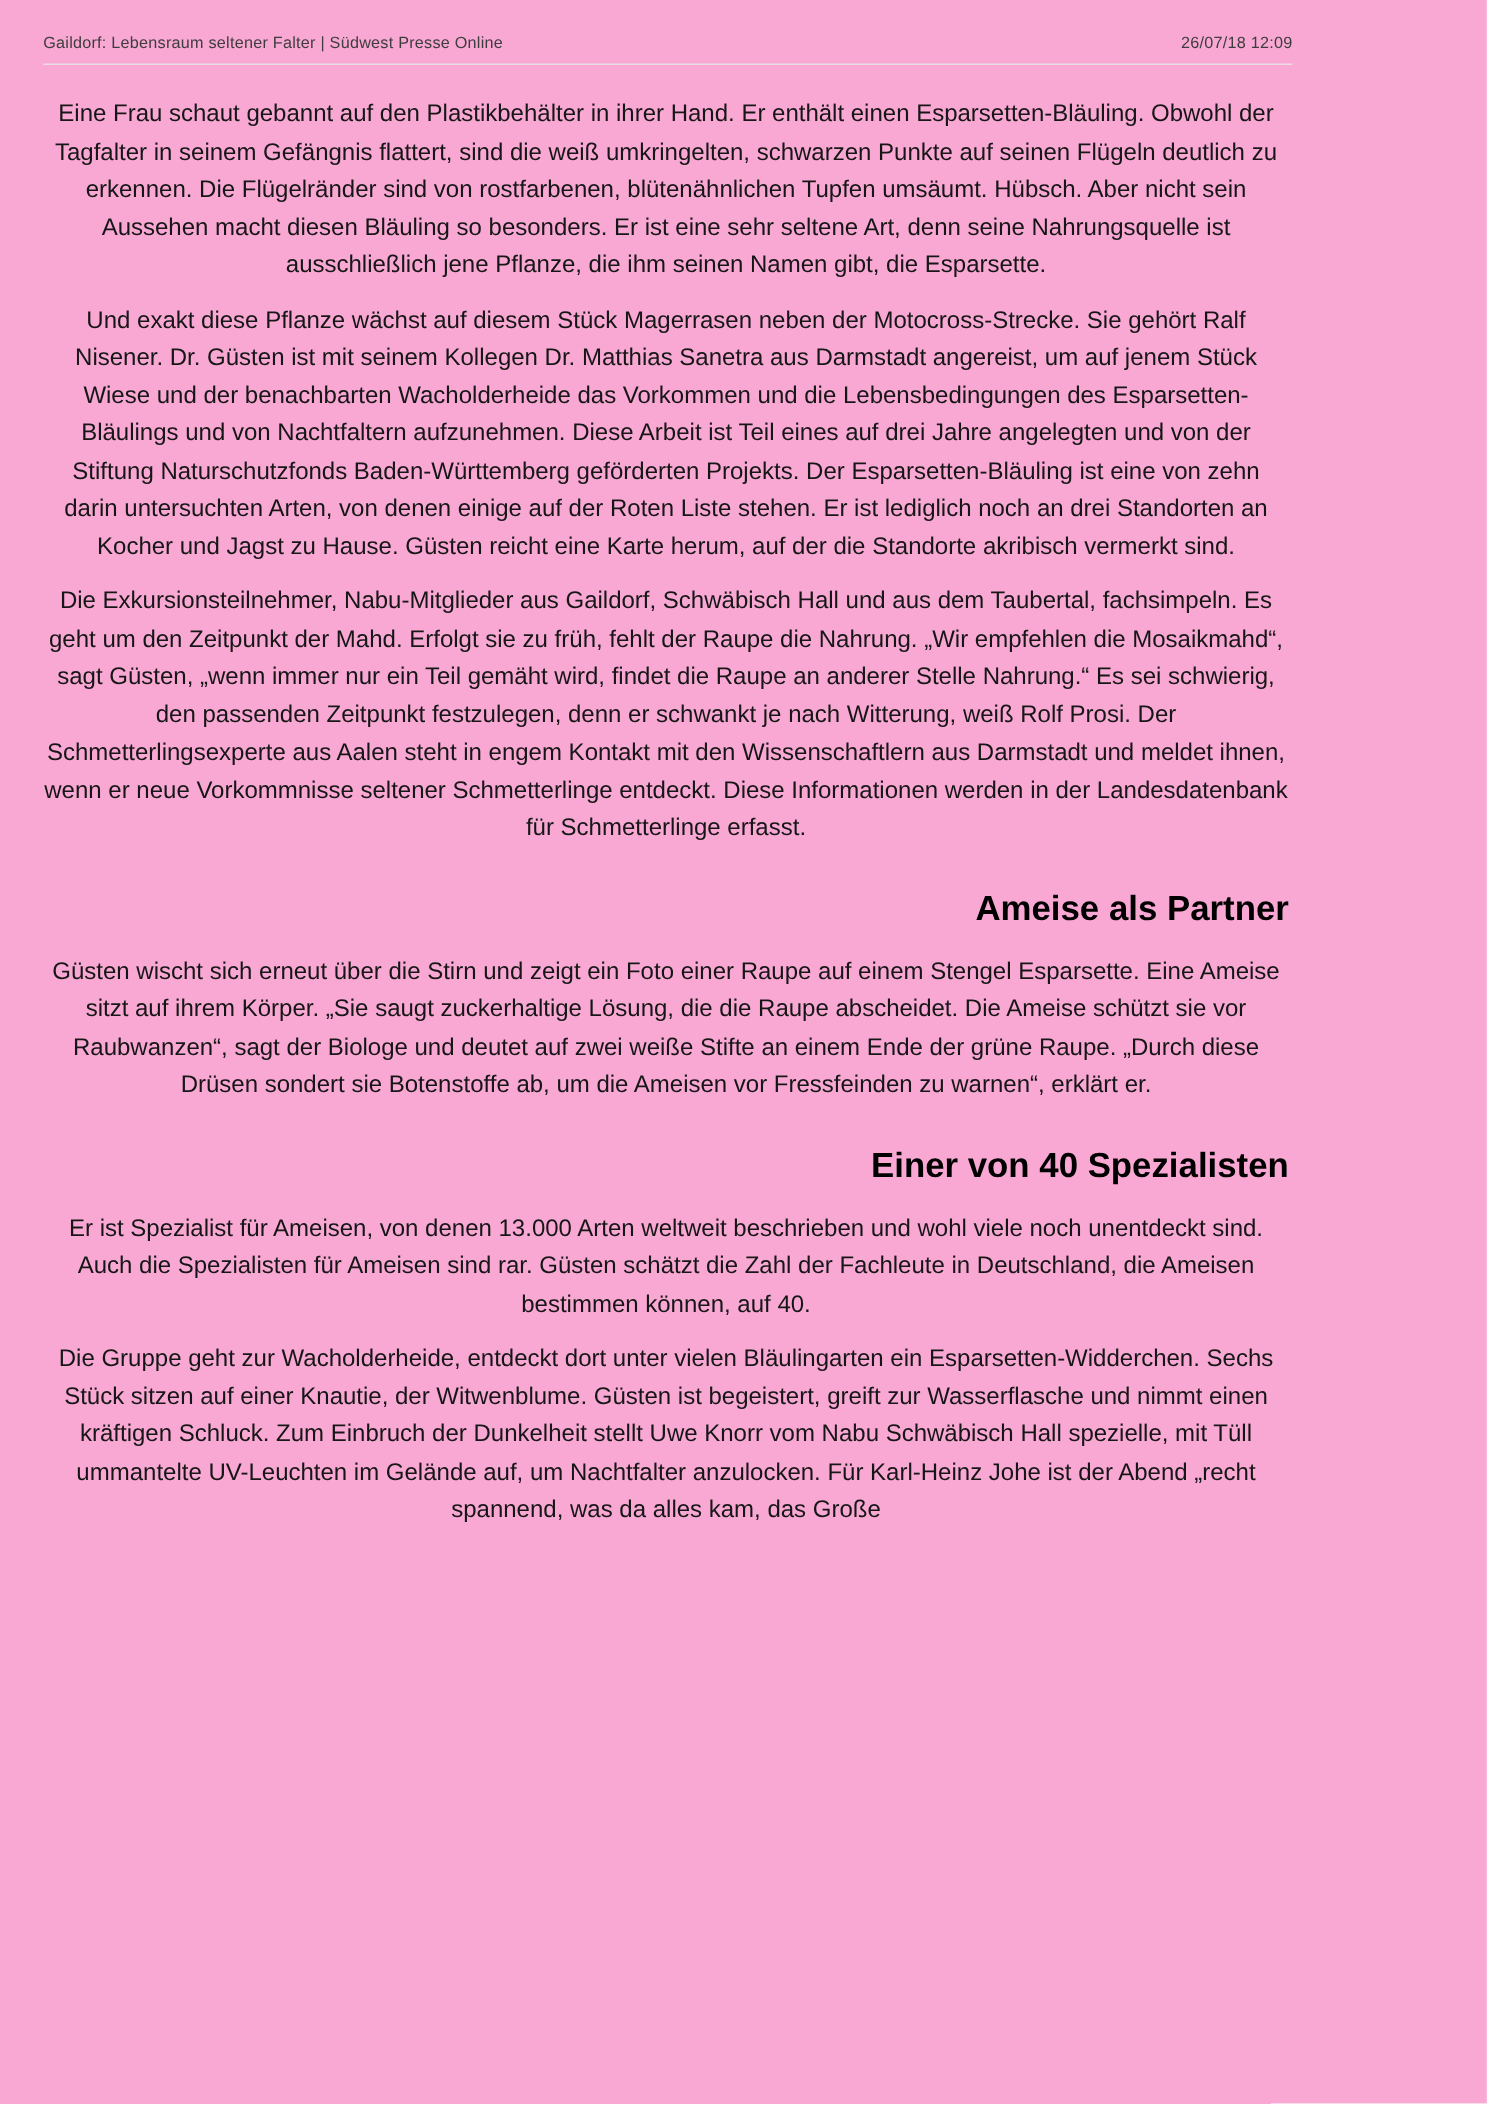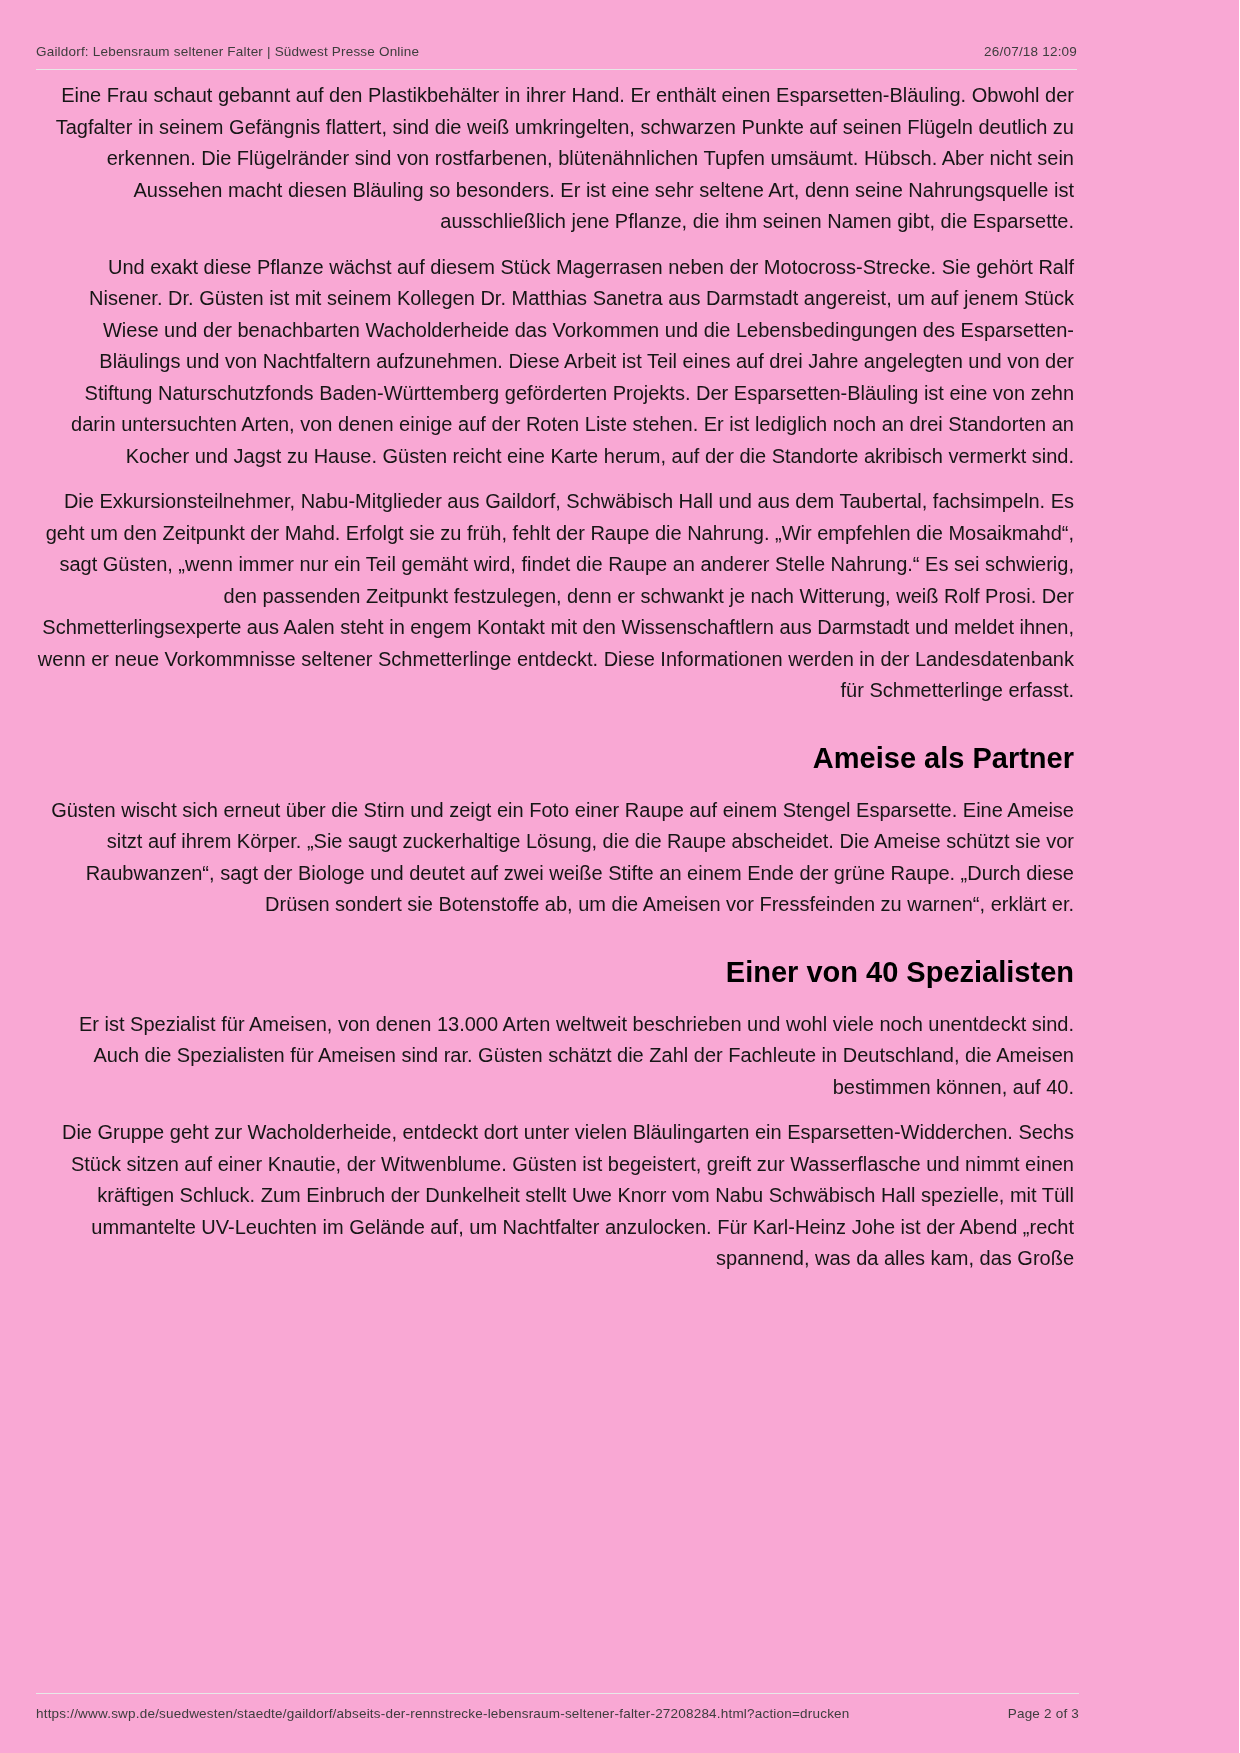--- a/index.html
+++ b/index.html
@@ -22,34 +22,34 @@
     display: flex;
     justify-content: space-between;
     align-items: baseline;
     font-size: 13.5px;
     letter-spacing: 0.2px;
     color: #3d3d3d;
     padding-bottom: 10px;
     border-bottom: 1px solid #e8e8e8;
   }
   .print-header .ph-title { white-space: nowrap; }
-  .print-header .ph-datetime { white-space: nowrap; margin-top: 16px; }
+  .print-header .ph-datetime { white-space: nowrap; }
 
   .content {
     position: absolute;
     top: 80px;
     left: 36px;
     width: 1038px;
     font-size: 20px;
     line-height: 31.5px;
     color: #161616;
   }
   .content p {
     margin: 0 0 14px 0;
-    text-align: right;
+    text-align: center;
   }
   .content h2 {
     font-size: 29px;
     line-height: 34px;
     font-weight: 700;
     color: #000000;
     margin: 34px 0 20px 0;
     text-align: right;
   }
 
@@ -88,18 +88,14 @@
     <h2>Ameise als Partner</h2>
 
     <p>Güsten wischt sich erneut über die Stirn und zeigt ein Foto einer Raupe auf einem Stengel Esparsette. Eine Ameise sitzt auf ihrem Körper. „Sie saugt zuckerhaltige Lösung, die die Raupe abscheidet. Die Ameise schützt sie vor Raubwanzen“, sagt der Biologe und deutet auf zwei weiße Stifte an einem Ende der grüne Raupe. „Durch diese Drüsen sondert sie Botenstoffe ab, um die Ameisen vor Fressfeinden zu warnen“, erklärt er.</p>
 
     <h2>Einer von 40 Spezialisten</h2>
 
     <p>Er ist Spezialist für Ameisen, von denen 13.000 Arten weltweit beschrieben und wohl viele noch unentdeckt sind. Auch die Spezialisten für Ameisen sind rar. Güsten schätzt die Zahl der Fachleute in Deutschland, die Ameisen bestimmen können, auf 40.</p>
     <p>Die Gruppe geht zur Wacholderheide, entdeckt dort unter vielen Bläulingarten ein Esparsetten-Widderchen. Sechs Stück sitzen auf einer Knautie, der Witwenblume. Güsten ist begeistert, greift zur Wasserflasche und nimmt einen kräftigen Schluck. Zum Einbruch der Dunkelheit stellt Uwe Knorr vom Nabu Schwäbisch Hall spezielle, mit Tüll ummantelte UV-Leuchten im Gelände auf, um Nachtfalter anzulocken. Für Karl-Heinz Johe ist der Abend „recht spannend, was da alles kam, das Große</p>
   </div>
 
-  <div class="print-footer">
-    <span class="pf-url">https://www.swp.de/suedwesten/staedte/gaildorf/abseits-der-rennstrecke-lebensraum-seltener-falter-27208284.html?action=drucken</span>
-    <span class="pf-page">Page 2 of 3</span>
-  </div>
 
 </div>
 
 </body></html>

